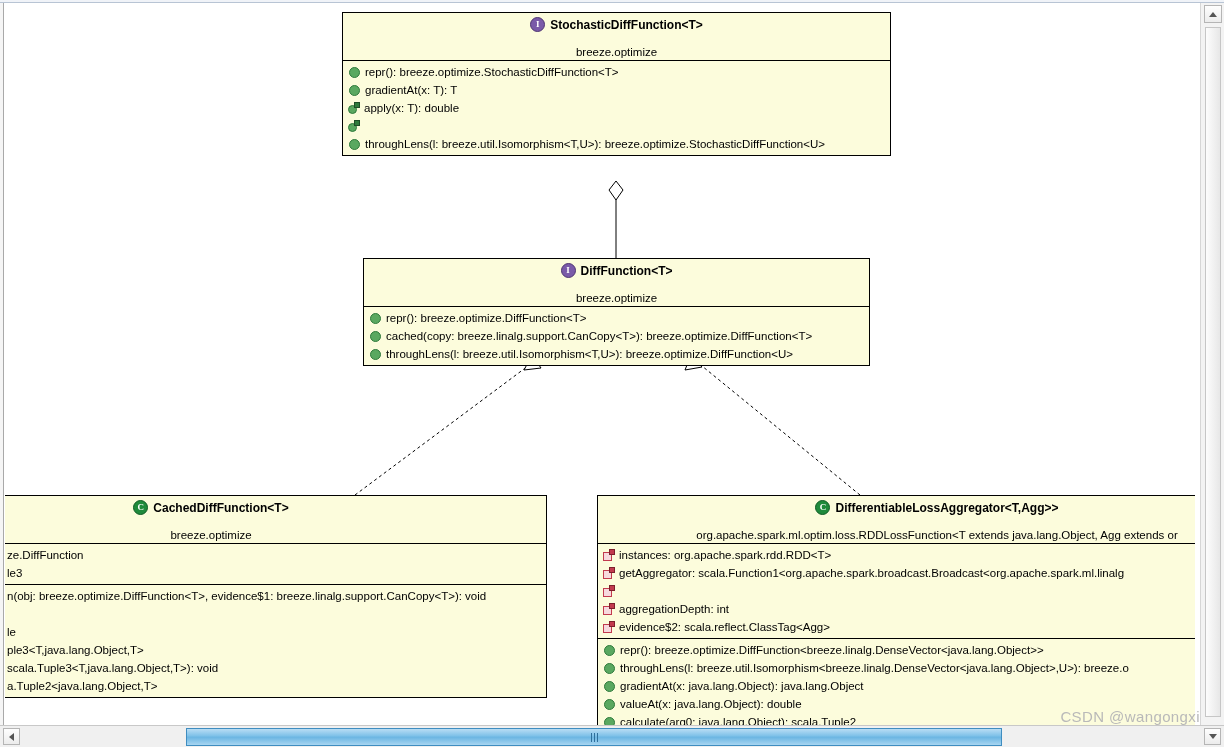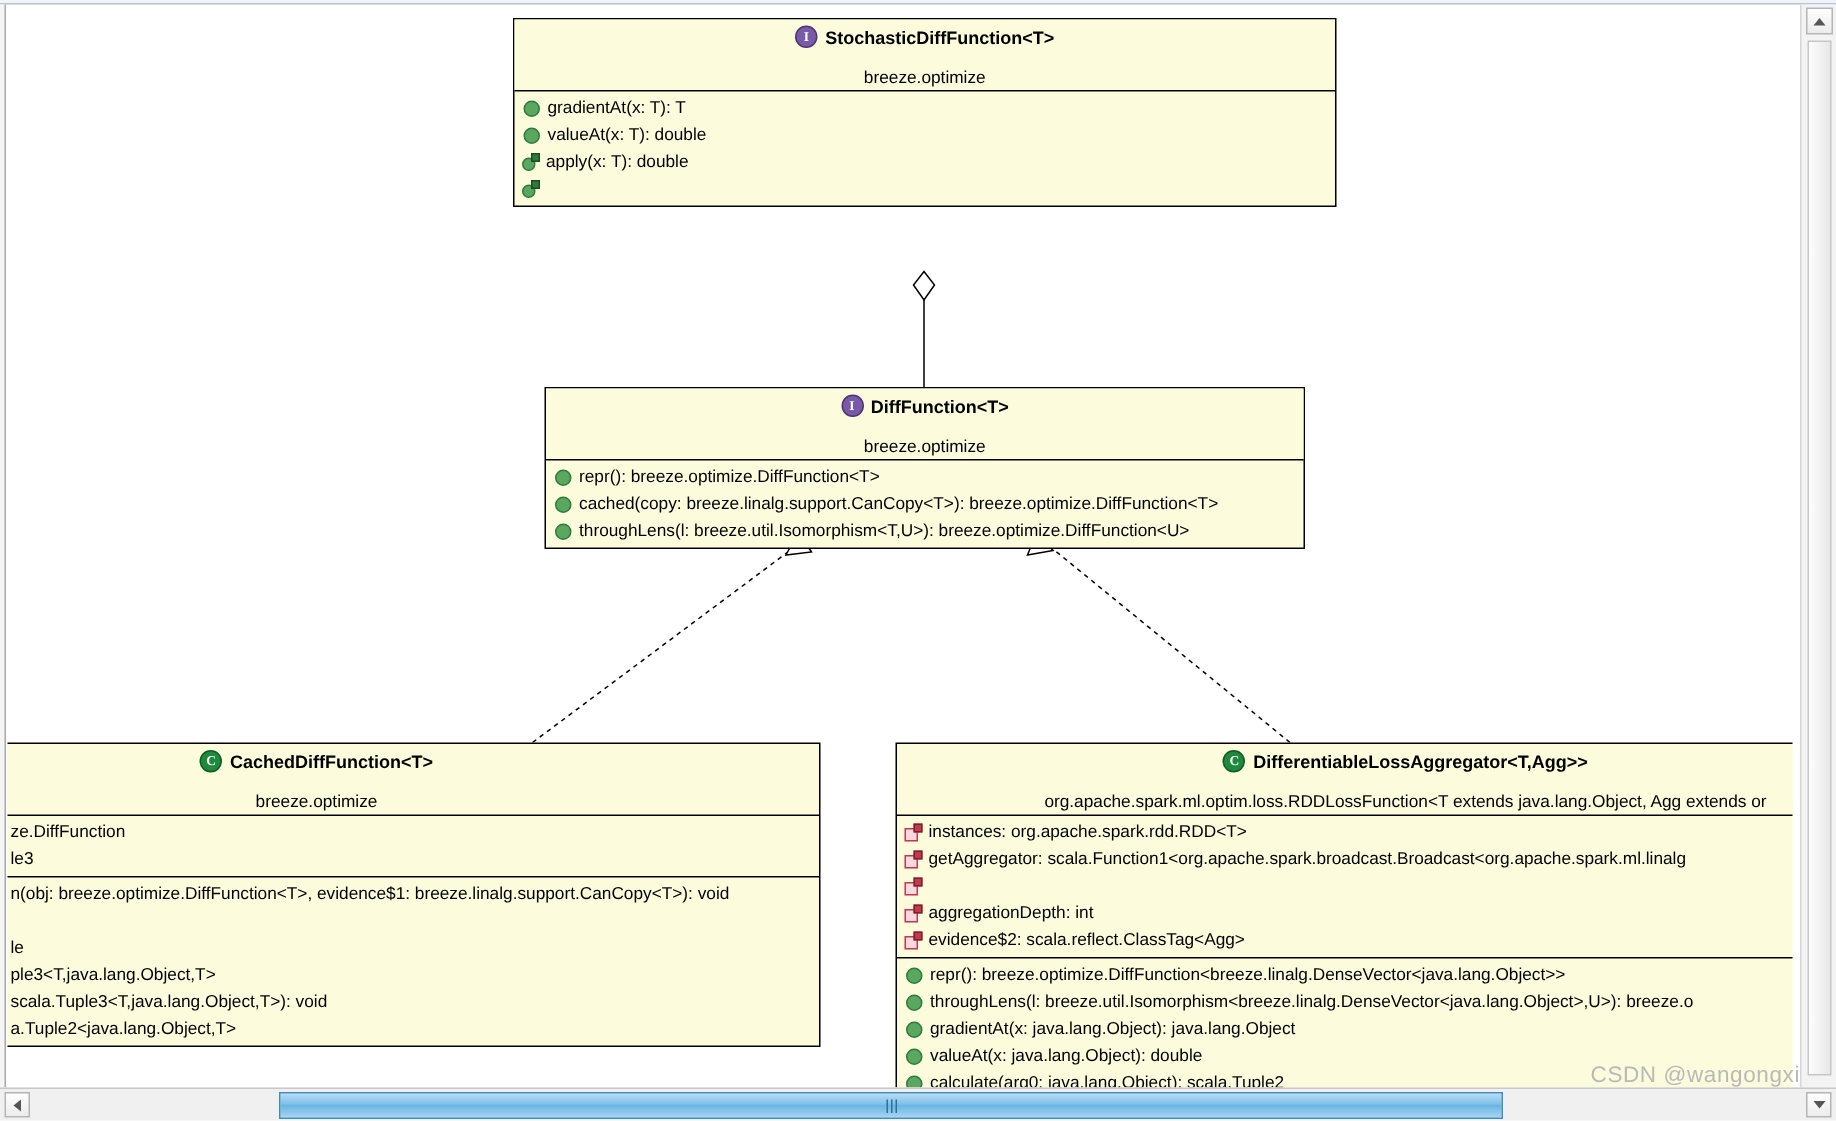--- a/index.html
+++ b/index.html
@@ -288,39 +288,43 @@
       <div class="uml-header">
         <div class="uml-title">
           <span class="ic ic-interface">I</span>
           <span>StochasticDiffFunction&lt;T&gt;</span>
         </div>
         <div class="uml-subtitle">breeze.optimize</div>
       </div>
       <div class="uml-section">
         <div class="uml-row">
           <span class="ic ic-method"></span>
+          <span class="row-text">repr(): breeze.optimize.StochasticDiffFunction&lt;T&gt;</span>
+        </div>
+        <div class="uml-row">
+          <span class="ic ic-method"></span>
           <span class="row-text">gradientAt(x: T): T</span>
-        </div>
-        <div class="uml-row">
-          <span class="ic ic-method"></span>
-          <span class="row-text">valueAt(x: T): double</span>
         </div>
         <div class="uml-row">
           <span class="ic ic-method-badge">
               <i class="dot"></i>
               <i class="badge"></i>
             </span>
           <span class="row-text">apply(x: T): double</span>
         </div>
         <div class="uml-row abstract">
           <span class="ic ic-method-badge">
               <i class="dot"></i>
               <i class="badge"></i>
             </span>
           <span class="row-text">calculate(x: T): scala.Tuple2&lt;java.lang.Object,T&gt;</span>
+        </div>
+        <div class="uml-row">
+          <span class="ic ic-method"></span>
+          <span class="row-text">throughLens(l: breeze.util.Isomorphism&lt;T,U&gt;): breeze.optimize.StochasticDiffFunction&lt;U&gt;</span>
         </div>
       </div>
     </div>
 
     <div class="uml-class" style="left:358px; top:254px; width:507px;">
       <div class="uml-header">
         <div class="uml-title">
           <span class="ic ic-interface">I</span>
           <span>DiffFunction&lt;T&gt;</span>
         </div>

